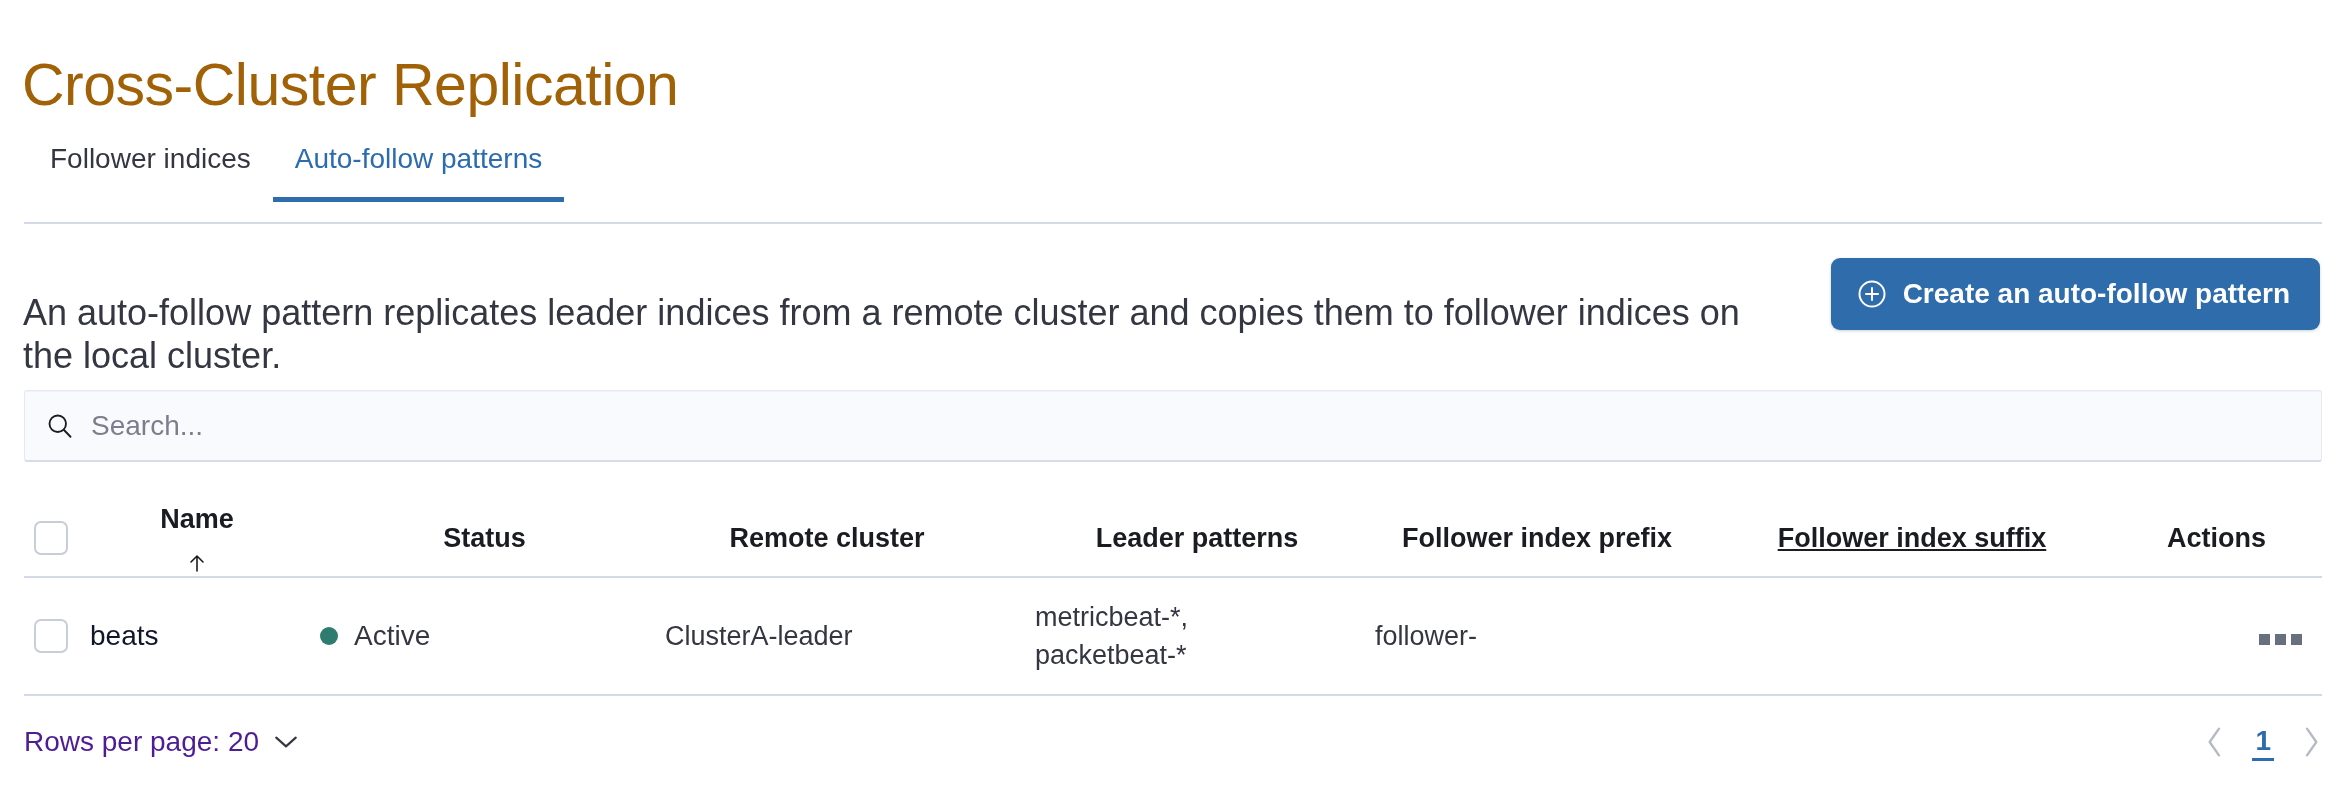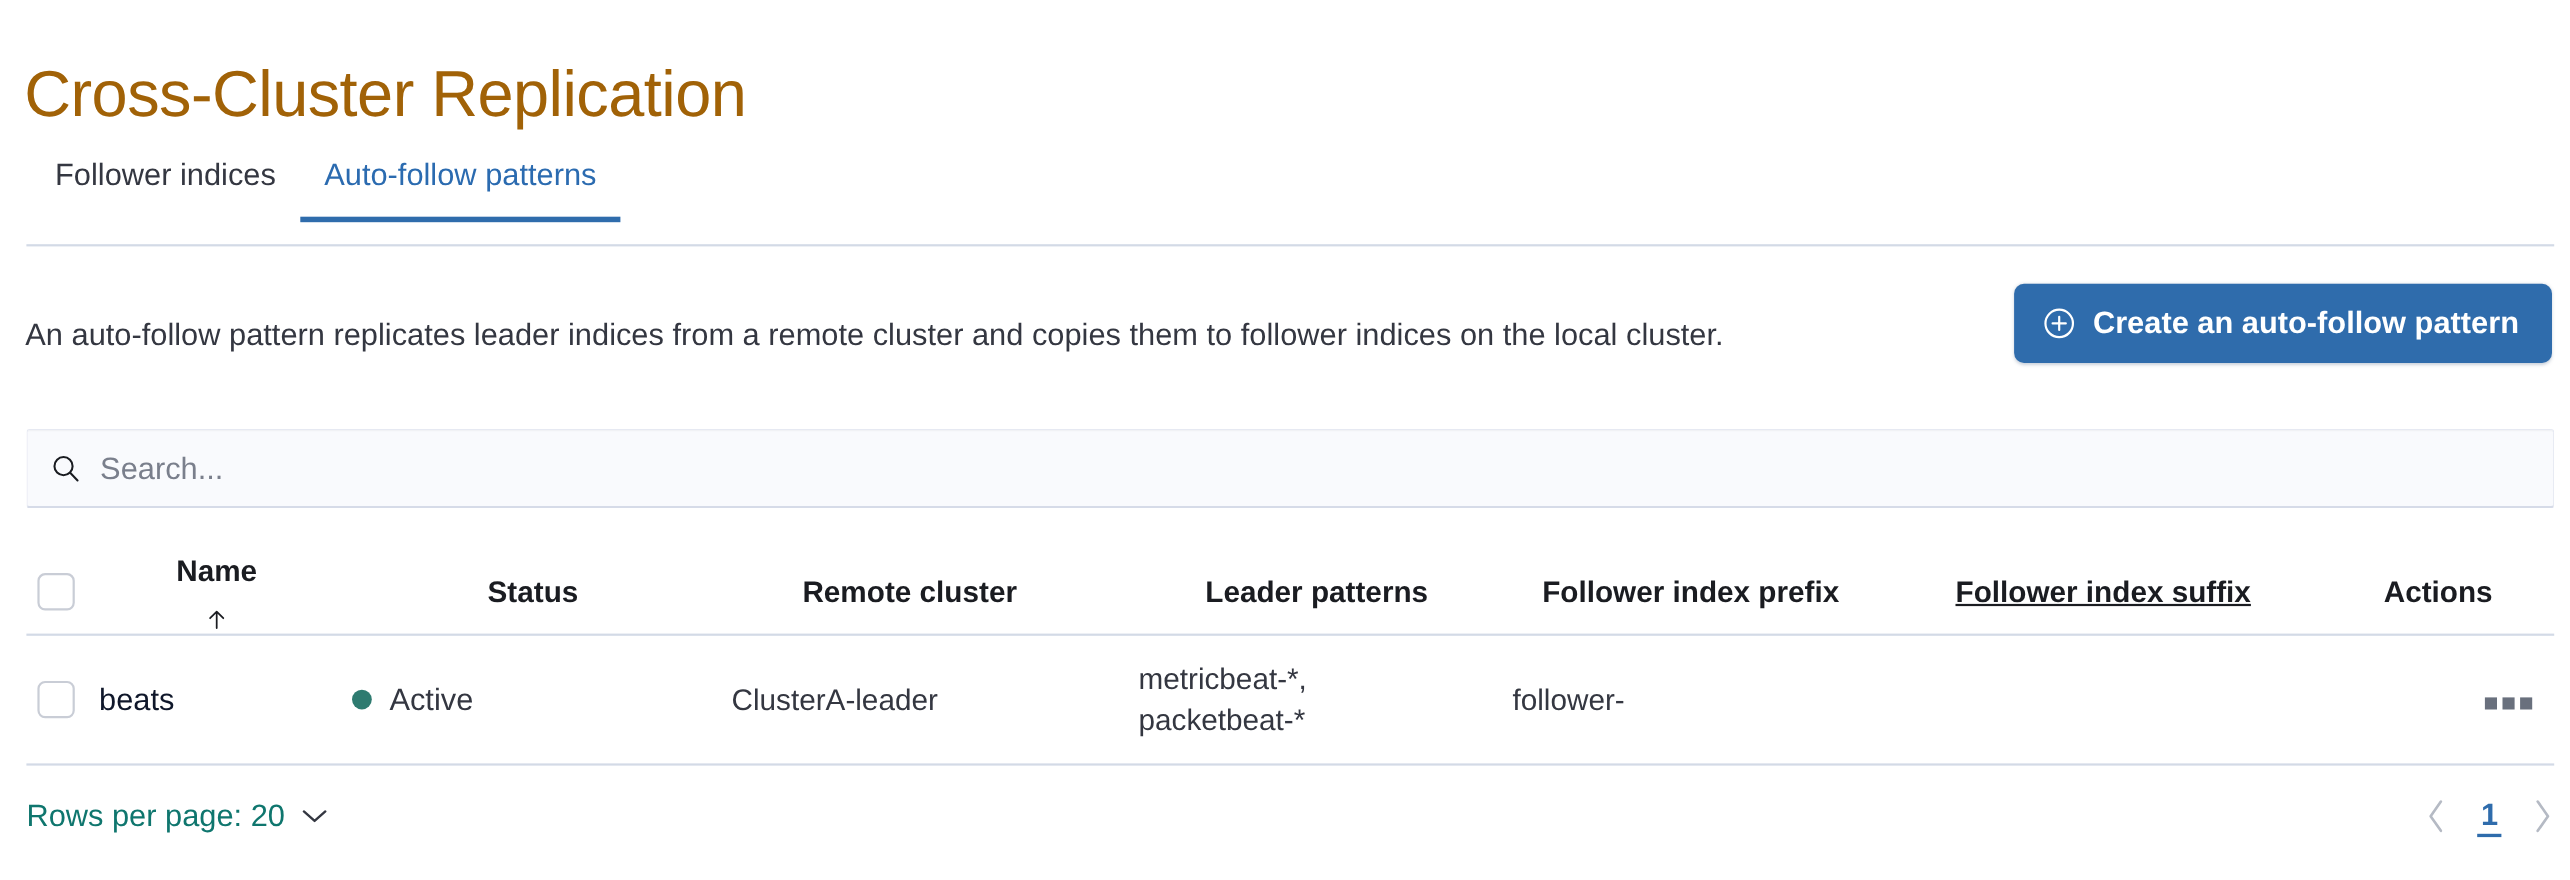--- a/index.html
+++ b/index.html
@@ -69,21 +69,21 @@
     height: 2px;
     background: #d3dae6;
   }
 
   
   .desc {
     position: absolute;
     left: 23px;
     top: 255px;
     width: 1740px;
-    font-size: 28px;
+    font-size: 36px;
     line-height: 43px;
     color: #343741;
   }
 
   .cta-button {
     position: absolute;
     right: 16px;
     top: 258px;
     height: 72px;
     padding: 0 30px 0 26px;
@@ -233,21 +233,21 @@
     height: 60px;
     display: flex;
     align-items: center;
     justify-content: space-between;
   }
   .rows-per-page {
     display: flex;
     align-items: center;
     gap: 14px;
     font-size: 28px;
-    color: #0f766e;
+    color: #4c1d95;
     cursor: pointer;
     white-space: nowrap;
   }
   .chev-down { width: 26px; height: 16px; display: block; }
 
   .pager { display: flex; align-items: center; gap: 26px; }
   .pager-arrow { width: 22px; height: 32px; display: block; cursor: pointer; }
   .page-num {
     font-size: 28px;
     font-weight: 700;

